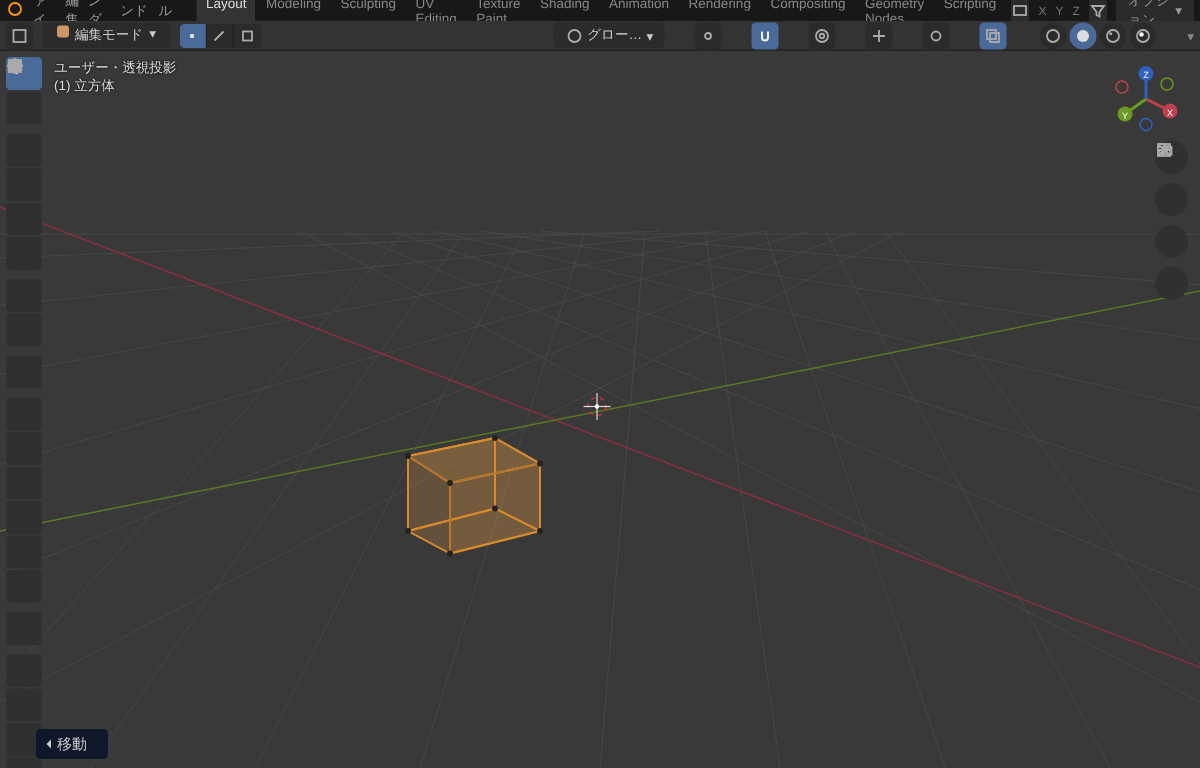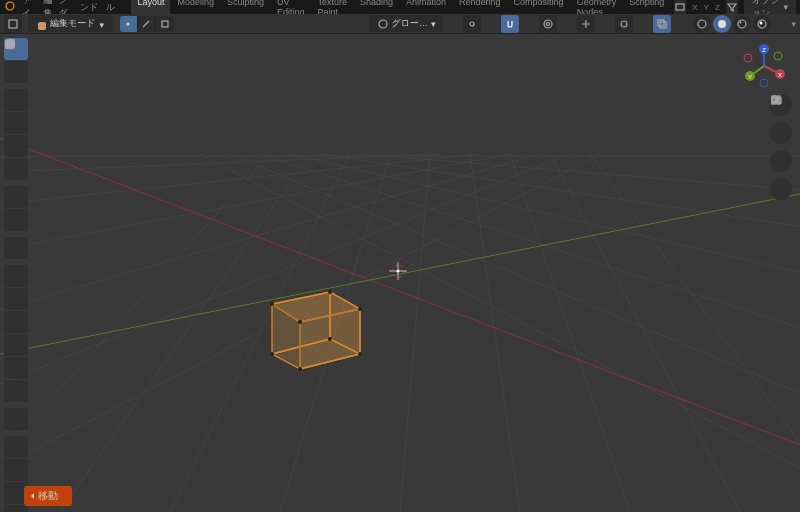--- a/index.html
+++ b/index.html
@@ -34,21 +34,21 @@
   .header2 {
     position: absolute; top: 14px; left: 0; right: 0; height: 20px;
     background: #333;
     display: flex; align-items: center;
     padding: 0 4px; gap: 6px;
     border-bottom: 1px solid #222;
     font-size: 9px;
   }
   .mode-select {
     background: #2b2b2b; padding: 2px 10px; border-radius: 3px;
-    display: flex; align-items: flex-end; gap: 4px;
+    display: flex; align-items: flex-start; gap: 4px;
   }
   .mode-select .dot { width:8px;height:8px;background:#c96;border-radius:2px; }
   .sel-btns { display:flex; gap:0; }
   .sel-btns .b {
     width:18px;height:16px;background:#2b2b2b;border-right:1px solid #222;
     display:flex;align-items:center;justify-content:center;
   }
   .sel-btns .b.first{border-radius:3px 0 0 3px;}
   .sel-btns .b.last{border-radius:0 3px 3px 0;border-right:none;}
   .sel-btns .b.active{background:#4a6a9a;}
@@ -100,21 +100,21 @@
     display:flex; flex-direction:column; gap:6px;
   }
   .side-btns .sbt {
     width:22px;height:22px;background:#303030;border-radius:11px;
     display:flex;align-items:center;justify-content:center;
   }
 
   
   .status-pill {
     position:absolute; left: 24px; bottom: 6px;
-    background:#c2410c; padding:3px 14px; border-radius:3px;
+    background:#0f172a; padding:3px 14px; border-radius:3px;
     color:#ccc; font-size:10px;
   }
   .status-pill::before{
     content:""; position:absolute; left:4px; top:50%; transform:translateY(-50%);
     border:3px solid transparent; border-right-color:#ccc;
   }
 
   
   svg.ic{width:12px;height:12px;}
   svg.ic *{stroke:#aaa;stroke-width:1.2;fill:none;}
@@ -322,20 +322,24 @@
         <circle cx="360" cy="275" r="2"></circle>
           <circle cx="300" cy="288" r="2"></circle>
         <circle cx="272" cy="320" r="2"></circle>
           <circle cx="330" cy="305" r="2"></circle>
         <circle cx="360" cy="320" r="2"></circle>
           <circle cx="300" cy="335" r="2"></circle>
       </g>
     </g>
   </svg>
 
+  <div class="overlay-label">
+    <div>ユーザー・透視投影</div>
+    <div>(1) 立方体</div>
+  </div>
 
   <div class="toolbar-left">
     <div class="tbtn active">
         <svg class="ic" viewBox="0 0 12 12">
           <path d="M3 2l6 5-3 1 2 3-1 .5-2-3-2 2z" style="fill:#fff;stroke:none"></path>
         </svg>
       </div>
     <div class="tbtn">
         <svg class="ic" viewBox="0 0 12 12">
           <circle cx="6" cy="6" r="3" stroke-dasharray="2 1"></circle>

